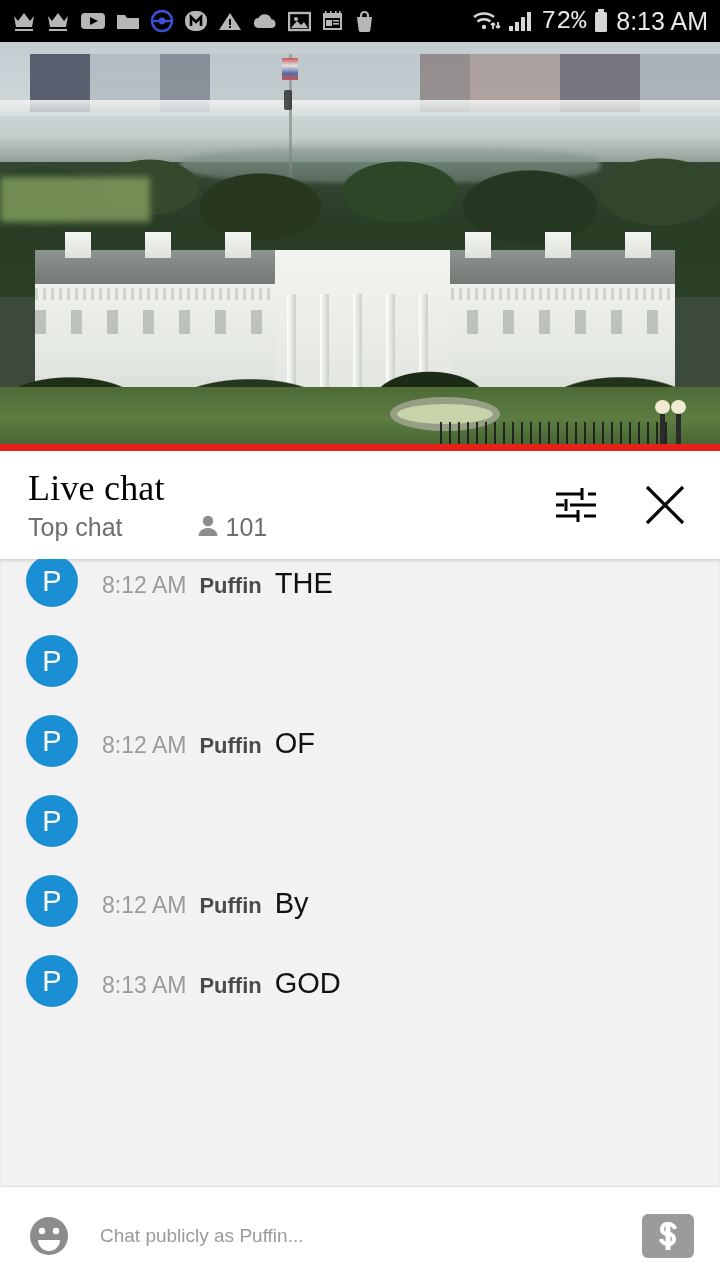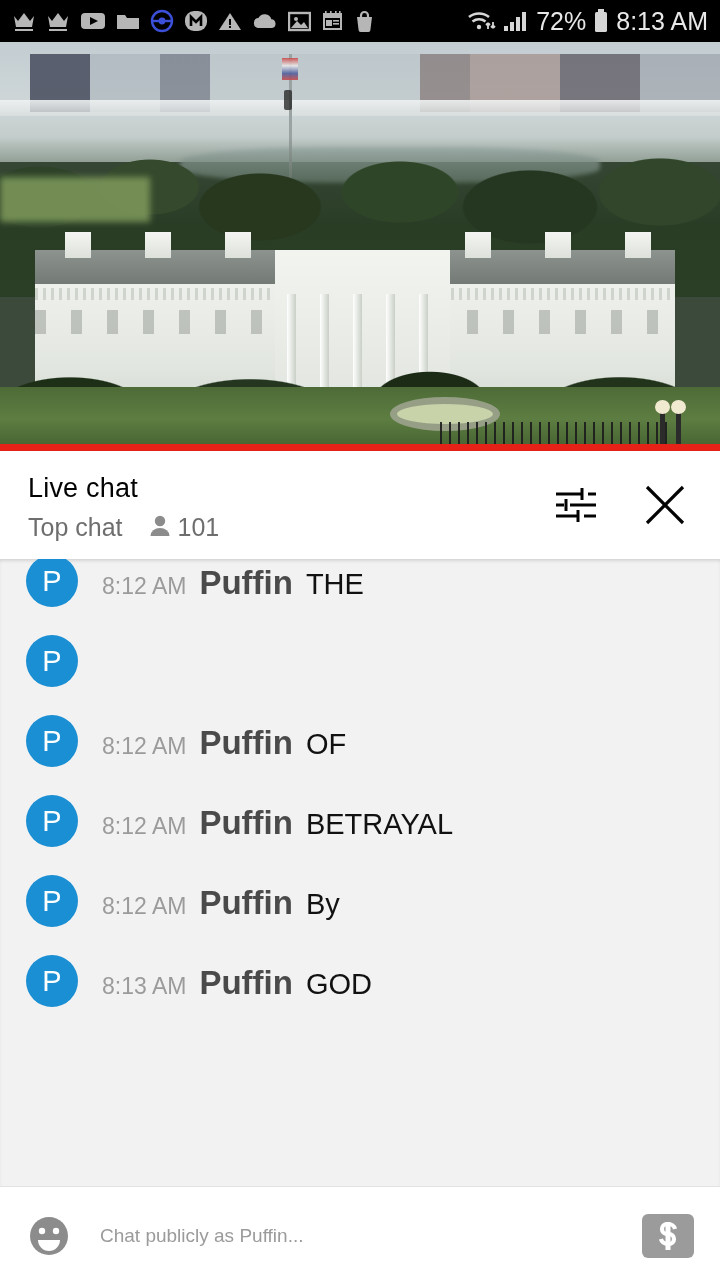--- a/index.html
+++ b/index.html
@@ -13,21 +13,21 @@
   
   .statusbar {
     height:42px; width:720px; background:#000000;
     display:flex; align-items:center; padding:0 12px;
     color:#b6b6b6;
   }
   .sb-left { display:flex; align-items:center; gap:10px; flex:1; }
   .sb-right { display:flex; align-items:center; gap:7px; }
   .sb-icon { display:inline-flex; align-items:center; justify-content:center; }
   .sb-text { color:#e8e8e8; font-size:25px; letter-spacing:0px; }
-  .sb-pct { color:#e8e8e8; font-size:25px; }
+  .sb-pct { color:#e8e8e8; font-size:25px;font-family:Liberation Mono, monospace; }
 
   
   .video {
     position:relative; width:720px; height:409px; overflow:hidden;
     background:#3b4a3a;
   }
   .sky {
     position:absolute; left:0; top:0; width:720px; height:120px;
     background:linear-gradient(#c3cdd2 0%, #cfd7d8 55%, #b9c4c0 100%);
   }
@@ -158,24 +158,25 @@
   }
 
   
   .chat-header {
     width:720px; height:108px; background:#ffffff;
     display:flex; align-items:center; padding:0 28px;
     position:relative;
   }
   .ch-titles { flex:1; }
   .ch-title {
-    font-size:27px; color:#030303; font-weight:400; line-height:38px;
+    font-size:36px; color:#030303; font-weight:400; line-height:38px;
     letter-spacing:.2px;
-  }
-  .ch-sub { display:flex; align-items:center; margin-top:6px; }
+    font-family:Liberation Serif, serif;
+  }
+  .ch-sub { display:flex; align-items:center; margin-top:6px;gap:48px; }
   .ch-topchat { font-size:25px; color:#6e6e6e; }
   .ch-viewers { display:flex; align-items:flex-end; margin-left:26px; gap:7px; }
   .ch-count { font-size:25px; color:#6e6e6e; }
   .ch-actions { display:flex; align-items:center; gap:44px; padding-right:4px; }
   .icon-btn { display:flex; align-items:center; justify-content:center; cursor:pointer; }
 
   
   .chat-list {
     width:720px; height:627px; background:#f2f2f2;
     overflow:hidden; position:relative;
@@ -208,21 +209,21 @@
     background:#2e2a24;
   }
   .msg-body {
     flex:1; padding:22px 0 0 24px; line-height:40px;
   }
   .msg-time {
     font-size:23px; color:#9b9b9b; margin-right:13px;
     white-space:nowrap;
   }
   .msg-author {
-    font-size:33px; color:#4a4a4a; font-weight:bold; margin-right:13px;
+    font-size:22px; color:#4a4a4a; font-weight:bold; margin-right:13px;
   }
   .msg-text { font-size:29px; color:#111111; }
 
   
   .input-bar {
     width:720px; height:98px; background:#ffffff;
     display:flex; align-items:center; padding:0 26px;
     border-top:1px solid #e3e3e3;
   }
   .emoji-btn { flex:0 0 46px; display:flex; align-items:center; }
@@ -432,21 +433,20 @@
     </div>
     <div class="msg">
       <div class="avatar letter" style="background: rgb(26, 143, 212);">P</div>
     </div>
     <div class="msg">
       <div class="avatar letter" style="background: rgb(26, 143, 212);">P</div>
       <div class="msg-body"><span class="msg-time">8:12 AM</span><span class="msg-author">Puffin</span><span class="msg-text">OF</span></div>
     </div>
     <div class="msg">
       <div class="avatar letter" style="background: rgb(26, 143, 212);">P</div>
-      <div class="msg-body"><span class="msg-time">8:12 AM</span><span class="msg-author">Puffin</span><span class="msg-text">BETRAYAL</span></div>
     </div>
     <div class="msg">
       <div class="avatar letter" style="background: rgb(26, 143, 212);">P</div>
       <div class="msg-body"><span class="msg-time">8:12 AM</span><span class="msg-author">Puffin</span><span class="msg-text">By</span></div>
     </div>
     <div class="msg">
       <div class="avatar letter" style="background: rgb(26, 143, 212);">P</div>
       <div class="msg-body"><span class="msg-time">8:13 AM</span><span class="msg-author">Puffin</span><span class="msg-text">GOD</span></div>
     </div>
   </div>

